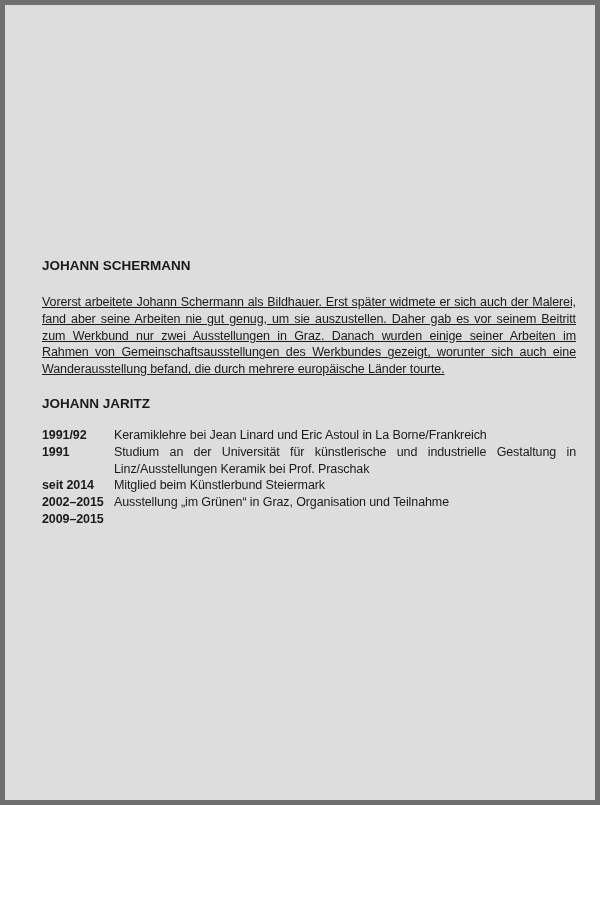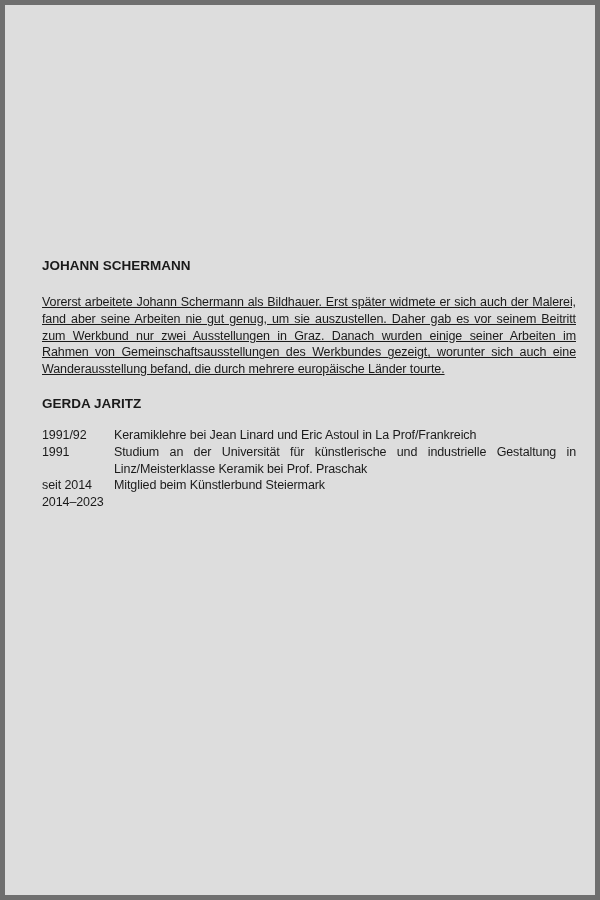--- a/index.html
+++ b/index.html
@@ -2,21 +2,21 @@
 <html style="--frame: #6f6f6f; --paper: #dddddd; --ink: #1a1a1a;"><head>
 <meta charset="utf-8">
 <style>
   html, body {
     margin: 0;
     padding: 0;
     background: #ffffff;
   }
   .frame {
     width: 600px;
-    height: 900px;
+    height: 805px;
     box-sizing: border-box;
     padding: 5px;
     background: var(--frame, #6f6f6f);
   }
   .page {
     position: relative;
     width: 100%;
     height: 100%;
     background: var(--paper, #dddddd);
     overflow: hidden;
@@ -53,55 +53,60 @@
   .timeline {
     margin-top: 15px;
   }
   .timeline-row {
     display: flex;
     align-items: flex-start;
   }
   .timeline-date {
     flex: 0 0 72px;
     width: 72px;
+    font-weight: bold;
   }
   .timeline-desc {
     flex: 1 1 auto;
     text-align: justify;
   }
 </style>
 </head>
 <body>
 
 <div class="frame">
   <div class="page">
     <div class="content">
 
       <section>
         <h2 class="person-name">JOHANN SCHERMANN</h2>
         <p class="bio-paragraph">Vorerst arbeitete Johann Schermann als Bildhauer. Erst später widmete er sich auch der Malerei, fand aber seine Arbeiten nie gut genug, um sie auszustellen. Daher gab es vor seinem Beitritt zum Werkbund nur zwei Ausstellungen in Graz. Danach wurden einige seiner Arbeiten im Rahmen von Gemeinschaftsausstellungen des Werkbundes gezeigt, worunter sich auch eine Wanderausstellung befand, die durch mehrere europäische Länder tourte.</p>
       </section>
 
       <section class="section-gerda">
-        <h2 class="person-name">GERDA JARITZ</h2>
+        <h2 class="person-name">JOHANN JARITZ</h2>
 
         <div class="timeline">
           <div class="timeline-row">
             <div class="timeline-date">1991/92</div>
-            <div class="timeline-desc">Keramiklehre bei Jean Linard und Eric Astoul in La Prof/Frankreich</div>
+            <div class="timeline-desc">Keramiklehre bei Jean Linard und Eric Astoul in La Borne/Frankreich</div>
           </div>
           <div class="timeline-row">
             <div class="timeline-date">1991</div>
-            <div class="timeline-desc">Studium an der Universität für künstlerische und industrielle Gestaltung in Linz/Meisterklasse Keramik bei Prof. Praschak</div>
+            <div class="timeline-desc">Studium an der Universität für künstlerische und industrielle Gestaltung in Linz/Ausstellungen Keramik bei Prof. Praschak</div>
           </div>
           <div class="timeline-row">
             <div class="timeline-date">seit 2014</div>
             <div class="timeline-desc">Mitglied beim Künstlerbund Steiermark</div>
           </div>
           <div class="timeline-row">
-            <div class="timeline-date">2014–2023</div>
+            <div class="timeline-date">2002–2015</div>
+            <div class="timeline-desc">Ausstellung „im Grünen“ in Graz, Organisation und Teilnahme</div>
+          </div>
+          <div class="timeline-row">
+            <div class="timeline-date">2009–2015</div>
           </div>
         </div>
       </section>
 
     </div>
   </div>
 </div>
 
 </body></html>

